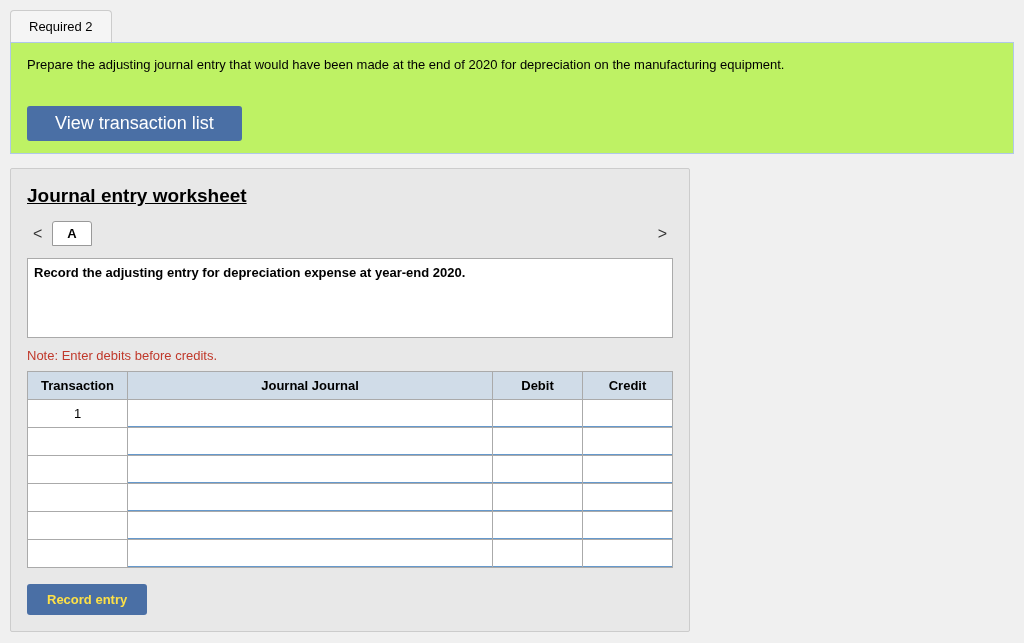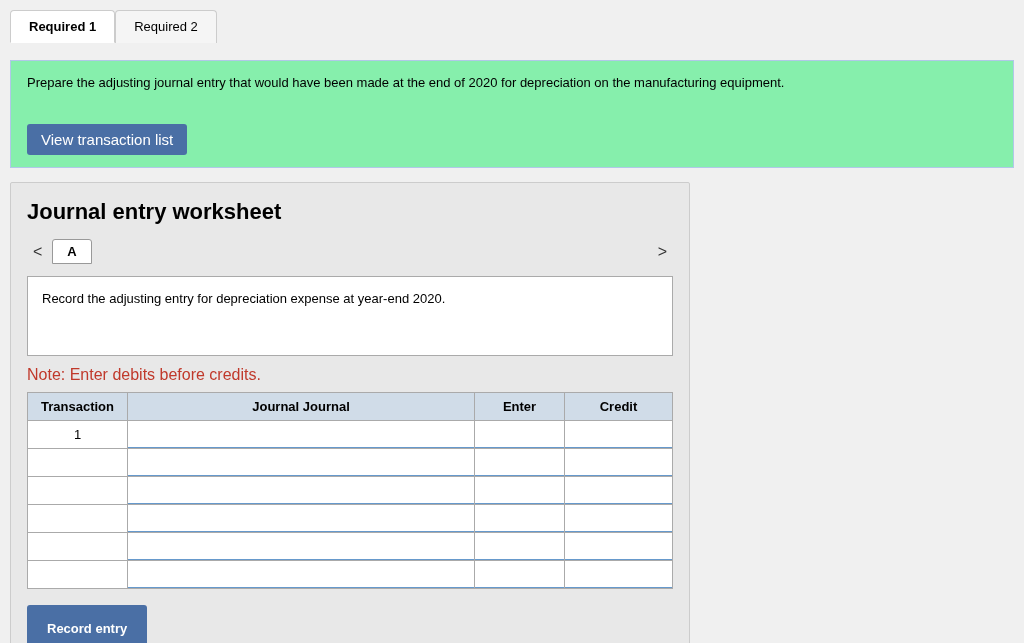--- a/index.html
+++ b/index.html
@@ -27,59 +27,60 @@
     }
     .tab.active {
       background: #fff;
       border-bottom: 1px solid #fff;
       font-weight: bold;
       z-index: 1;
     }
 
     
     .instruction-box {
-      background: #86efac;
+      background: #bef264;
       border: 1px solid #b0c8e8;
       padding: 12px 16px;
-      margin-top: 17px;
+      margin-top: 0;
       font-size: 13px;
       line-height: 1.5;
     }
     .instruction-box .red-text {
       color: #c0392b;
     }
 
     
     .view-btn {
       display: inline-block;
       margin-top: 12px;
-      padding: 7px 14px;
+      padding: 7px 28px;
       background: #4a6fa5;
       color: white;
       border: none;
       border-radius: 3px;
       cursor: pointer;
-      font-size: 15px;
+      font-size: 18px;
       text-align: right;
     }
 
     
     .worksheet-container {
       background: #e8e8e8;
       border: 1px solid #ccc;
       padding: 16px;
       margin-top: 14px;
       border-radius: 2px;
       max-width: 680px;
     }
 
     .worksheet-title {
-      font-size: 22px;
+      font-size: 19px;
       font-weight: bold;
       margin-bottom: 14px;
+      text-decoration: underline;
     }
 
     
     .ws-tab-nav {
       display: flex;
       align-items: center;
       margin-bottom: 12px;
       gap: 4px;
     }
     .ws-nav-arrow {
@@ -97,30 +98,31 @@
       font-size: 13px;
       font-weight: bold;
       cursor: pointer;
       border-radius: 3px 3px 0 0;
     }
 
     
     .entry-description {
       background: #fff;
       border: 1px solid #aaa;
-      padding: 14px;
+      padding: 6px;
       font-size: 13px;
       min-height: 80px;
       margin-bottom: 10px;
+      font-weight: bold;
     }
 
     
     .note-text {
       color: #c0392b;
-      font-size: 16px;
+      font-size: 13px;
       margin-bottom: 8px;
     }
 
     
     .journal-table {
       width: 100%;
       border-collapse: collapse;
       background: #fff;
     }
     .journal-table th {
@@ -150,48 +152,47 @@
       padding: 4px 6px;
       font-size: 13px;
       background: transparent;
       border-bottom: 1px solid #6699cc;
     }
 
     
     .col-transaction { width: 100px; }
     .col-journal { width: auto; }
     .col-debit { width: 90px; }
-    .col-credit { width: 108px; }
+    .col-credit { width: 90px; }
 
     
     .bottom-buttons {
       display: flex;
       gap: 16px;
       margin-top: 16px;
       align-items: center;
     }
     .btn-action {
-      padding: 16px 20px;
+      padding: 8px 20px;
       background: #4a6fa5;
-      color: #ffffff;
+      color: #fde047;
       border: none;
       border-radius: 3px;
       cursor: pointer;
       font-size: 13px;
       font-weight: bold;
     }
     .btn-spacer {
       flex: 1;
     }
   </style>
 </head>
 <body>
 
 <div class="tabs">
-  <div class="tab active">Required 1</div>
   <div class="tab">Required 2</div>
 </div>
 
 <div class="instruction-box">
   <span>Prepare the adjusting journal entry that would have been made at the end of 2020 for depreciation on the manufacturing equipment.</span>
   <br>
   <br>
   <button class="view-btn">View transaction list</button>
 </div>
 
@@ -206,21 +207,21 @@
 
   <div class="entry-description">Record the adjusting entry for depreciation expense at year-end 2020.</div>
 
   <div class="note-text">Note: Enter debits before credits.</div>
 
   <table class="journal-table">
     <thead>
       <tr>
         <th class="col-transaction">Transaction</th>
         <th class="col-journal">Journal Journal</th>
-        <th class="col-debit">Enter</th>
+        <th class="col-debit">Debit</th>
         <th class="col-credit">Credit</th>
       </tr>
     </thead>
     <tbody id="journal-tbody">
     <tr>
           <td class="transaction-col col-transaction">1</td>
           <td class="col-journal"><input type="text" style=""></td>
           <td class="col-debit"><input type="text" style=""></td>
           <td class="col-credit"><input type="text" style=""></td>
         </tr>

